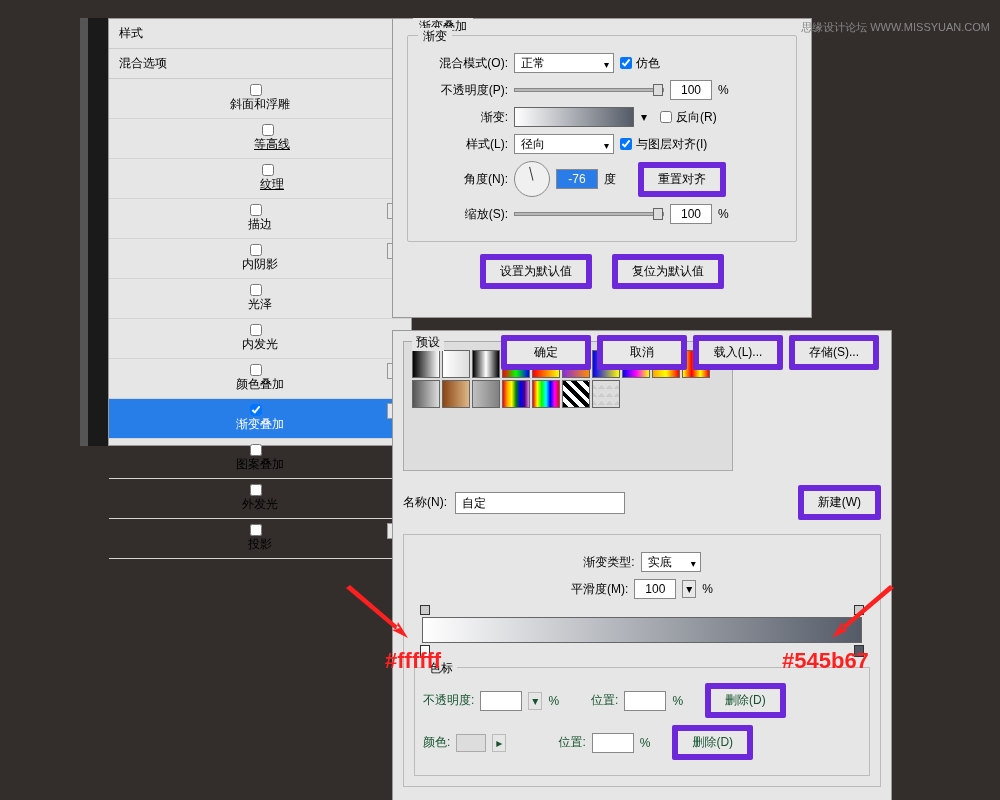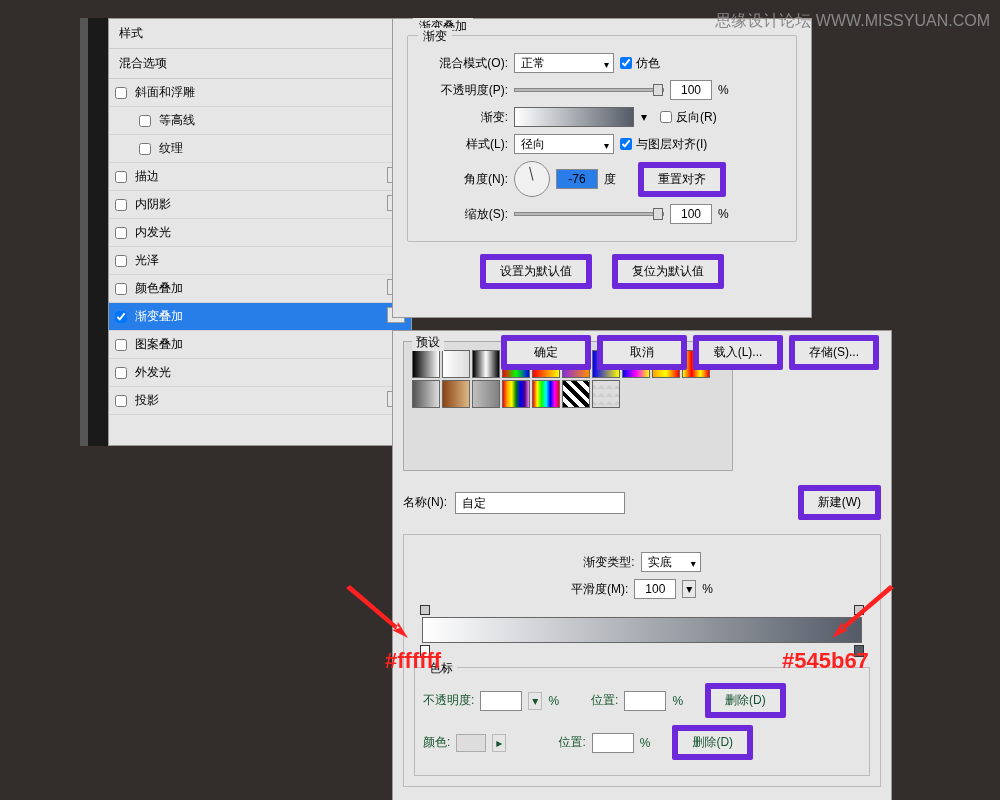--- a/index.html
+++ b/index.html
@@ -1,44 +1,44 @@
 <!DOCTYPE html>
 <html><head>
 <meta charset="utf-8">
 <style>
 * { box-sizing: border-box; margin: 0; padding: 0; font-family: "Microsoft YaHei", sans-serif; font-size: 12px; }
 body { background: #332e2b; width: 1000px; height: 800px; position: relative; overflow: hidden; }
-.watermark { position: absolute; top: 11px; right: 10px; color: #888; font-size: 16px; z-index: 100; }
+.watermark { position: absolute; top: 20px; right: 10px; color: #888; font-size: 11px; z-index: 100; }
 
 
 .styles-panel { position: absolute; left: 108px; top: 18px; width: 304px; height: 428px; background: #e6e6e6; border: 1px solid #999; }
 .styles-header { padding: 6px 10px; border-bottom: 1px solid #ccc; background: #e6e6e6; }
 .styles-subheader { padding: 6px 10px; border-bottom: 1px solid #ccc; }
-.style-item { display: flex; align-items: center; padding: 5px 6px; border-bottom: 1px solid #d4d4d4; position: relative; }
-.style-item.indented { padding-left: 30px; }
+.style-item { display: flex; align-items: center; padding: 5px 6px; border-bottom: 1px solid #d4d4d4; position: relative; flex-direction: column; }
+.style-item.indented { padding-left: 30px; text-decoration: underline; }
 .style-item.selected { background: #287ee8; color: #fff; }
 .style-item input[type=checkbox] { margin-right: 8px; width: 12px; height: 12px; }
 .add-btn { position: absolute; right: 6px; top: 4px; width: 18px; height: 16px; border: 1px solid #999; background: #e8e8e8; font-size: 11px; line-height: 13px; text-align: center; cursor: pointer; }
 .style-item.selected .add-btn { background: #e8e8e8; color: #000; }
 .dark-strip { position: absolute; left: 88px; top: 18px; width: 20px; height: 428px; background: #1a1a1a; }
 .dark-strip2 { position: absolute; left: 80px; top: 18px; width: 8px; height: 428px; background: #555; }
 
 
 .gradient-panel { position: absolute; left: 392px; top: 18px; width: 420px; height: 300px; background: #e6e6e6; border: 1px solid #999; padding: 10px 14px; }
 .panel-title { position: absolute; top: -1px; left: 20px; background: #e6e6e6; padding: 0 6px; font-size: 12px; }
 .sub-group { border: 1px solid #bbb; border-radius: 2px; padding: 10px 10px 10px 10px; margin-top: 6px; position: relative; }
 .sub-group-title { position: absolute; top: -8px; left: 10px; background: #e6e6e6; padding: 0 5px; }
 .form-row { display: flex; align-items: center; margin: 7px 0; gap: 6px; }
 .form-label { width: 90px; text-align: right; }
 .dropdown { border: 1px solid #888; background: #fff; height: 20px; padding: 0 18px 0 6px; min-width: 100px; position: relative; line-height: 18px; }
 .dropdown::after { content: "▾"; position: absolute; right: 4px; top: 2px; font-size: 10px; }
 .slider-track { flex: 1; height: 4px; background: #b8b8b8; border: 1px solid #888; position: relative; max-width: 150px; }
 .slider-thumb { position: absolute; top: -5px; width: 10px; height: 12px; background: #ddd; border: 1px solid #666; }
 .num-input { width: 42px; height: 20px; border: 1px solid #888; background: #fff; text-align: center; line-height: 18px; }
-.num-input.hl { background: #2a7de8; color: #000000; text-align: center; }
+.num-input.hl { background: #2a7de8; color: #fef9c3; text-align: center; }
 .chk { display: flex; align-items: center; gap: 4px; }
 .chk input { width: 12px; height: 12px; }
 .grad-preview { width: 120px; height: 20px; border: 1px solid #666; background: linear-gradient(to right, #fff, #545b67); position: relative; }
 .grad-preview::after { content: "▾"; position: absolute; right: -14px; top: 2px; }
 .angle-dial { width: 36px; height: 36px; border: 1px solid #888; border-radius: 50%; background: #f0f0f0; position: relative; }
 .angle-dial::after { content: ""; position: absolute; width: 14px; height: 1px; background: #333; top: 18px; left: 4px; transform-origin: right center; transform: rotate(76deg); }
 .btn { border: 6px solid #6d28d9; background: #e8e8e8; padding: 3px 14px; cursor: pointer; border-radius: 2px; }
 .bottom-btns { display: flex; justify-content: center; gap: 20px; margin-top: 12px; }
 
 
@@ -93,25 +93,25 @@
         <span>描边</span>
         <span class="add-btn">+</span>
       </div>
       <div class="style-item">
         <input type="checkbox" style="">
         <span>内阴影</span>
         <span class="add-btn">+</span>
       </div>
       <div class="style-item">
         <input type="checkbox" style="">
+        <span>光泽</span>
+      </div>
+      <div class="style-item">
+        <input type="checkbox" style="">
         <span>内发光</span>
-      </div>
-      <div class="style-item">
-        <input type="checkbox" style="">
-        <span>光泽</span>
       </div>
       <div class="style-item">
         <input type="checkbox" style="">
         <span>颜色叠加</span>
         <span class="add-btn">+</span>
       </div>
       <div class="style-item selected">
         <input type="checkbox" checked="" style="">
         <span>渐变叠加</span>
         <span class="add-btn">+</span>

